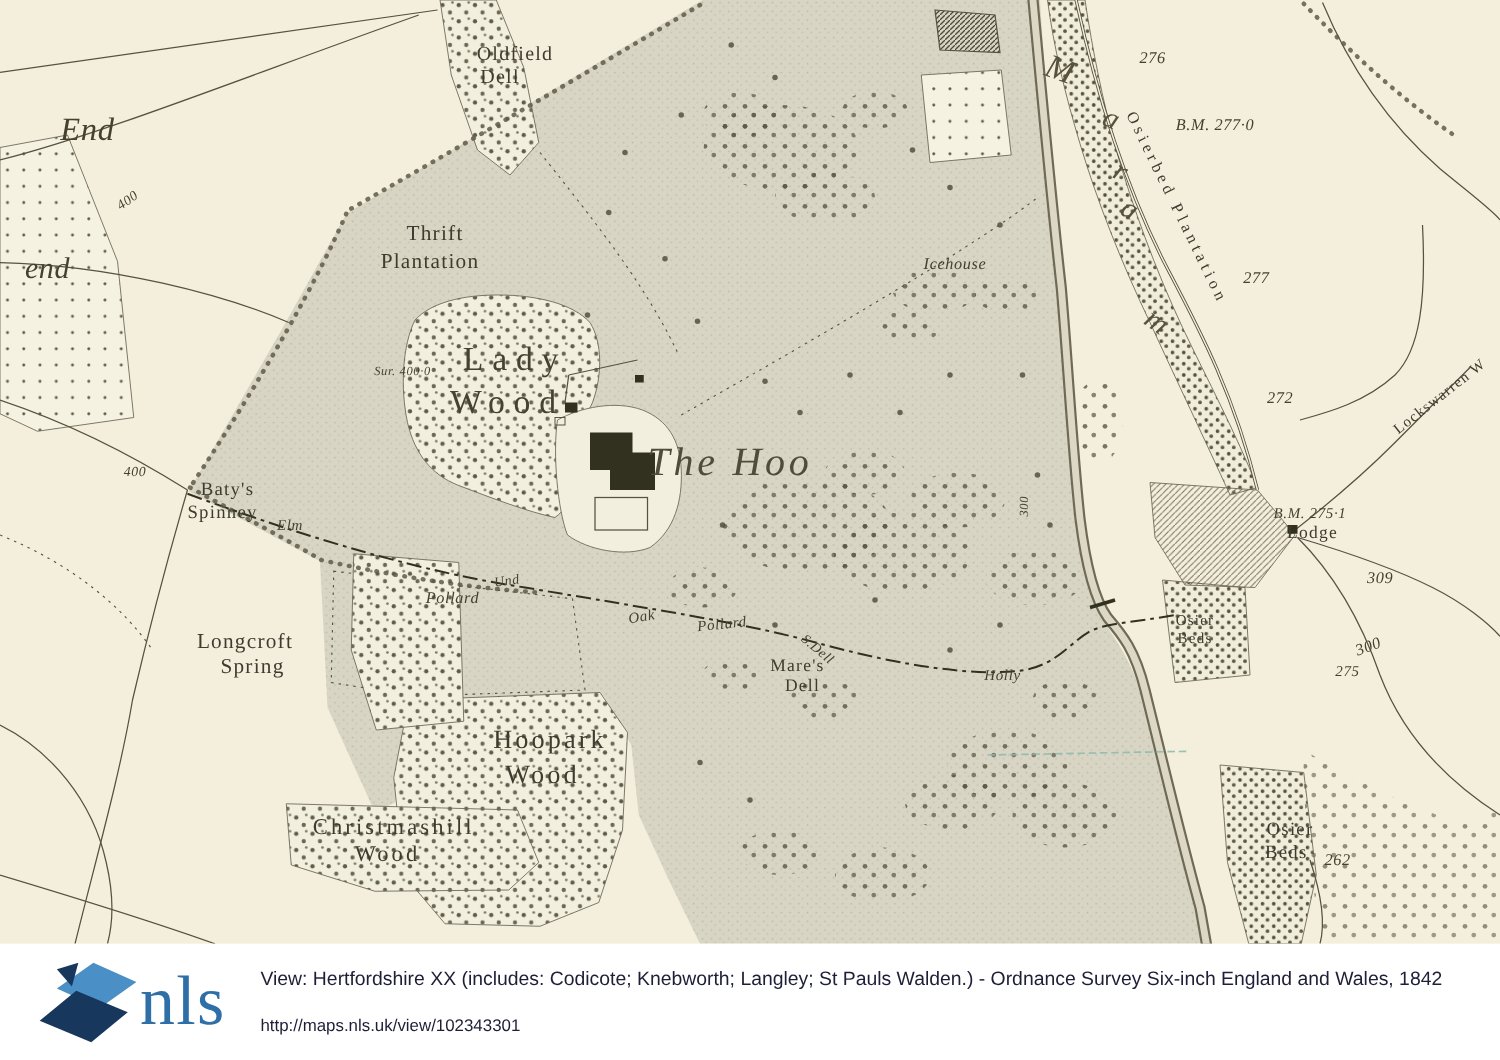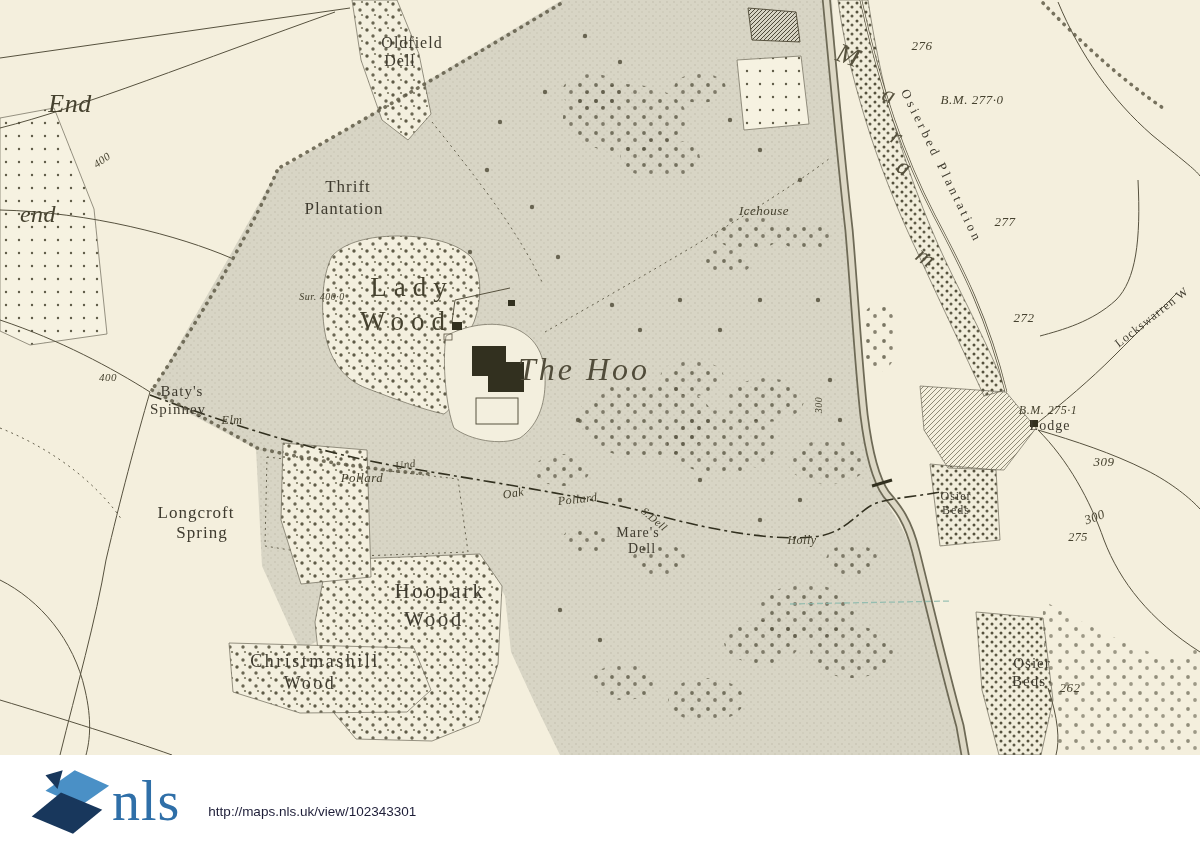--- a/index.html
+++ b/index.html
@@ -276,17 +276,18 @@
   <div class="footer">
     <div class="logo">
       <svg class="logo-mark" viewBox="0 0 100 78">
         <polygon points="52,2 92,20 58,44 18,26" fill="#4a90c6"></polygon>
         <polygon points="36,28 84,48 50,76 2,56" fill="#18375c"></polygon>
         <polygon points="18,8 38,2 32,24" fill="#18375c"></polygon>
       </svg>
       <span class="logo-text">nls</span>
     </div>
     <div class="meta">
+      <div class="view-line">View: Hertfordshire XX (includes: Codicote; Knebworth; Langley; St Pauls Walden.) - Ordnance Survey Six-inch England and Wales, 1842</div>
       <div class="url-line">http://maps.nls.uk/view/102343301</div>
     </div>
   </div>
 
 </div>
 
 </body></html>

